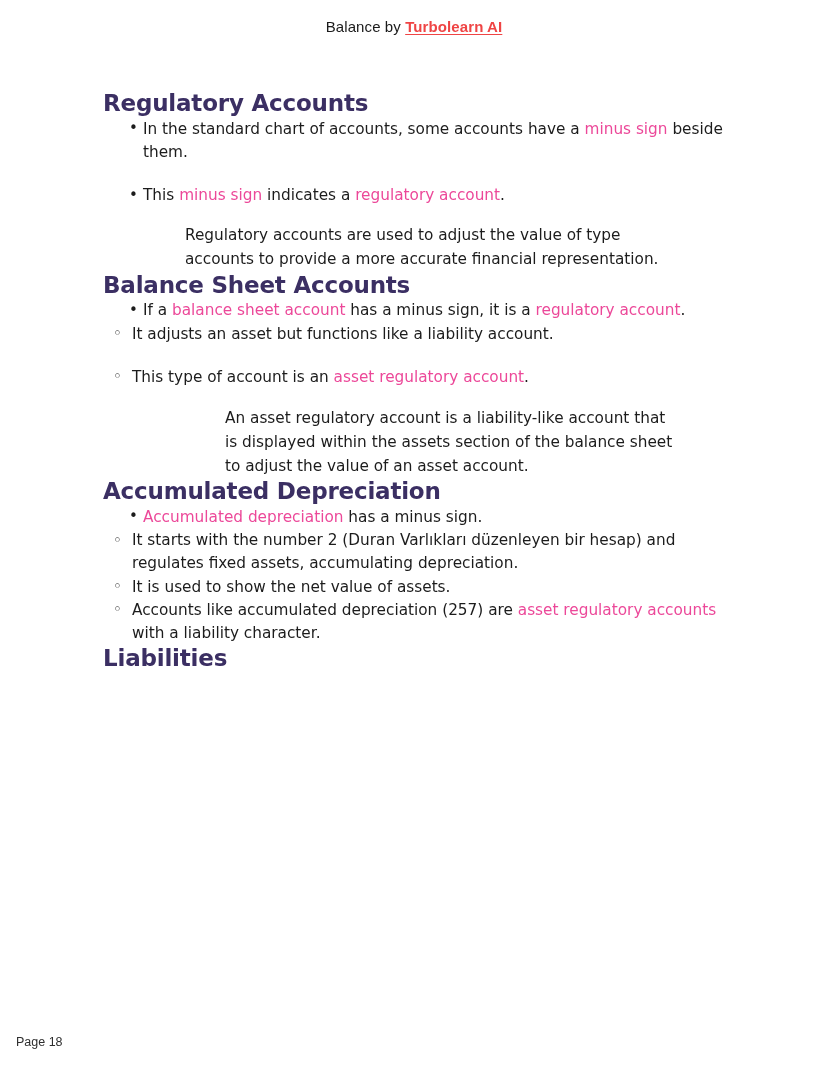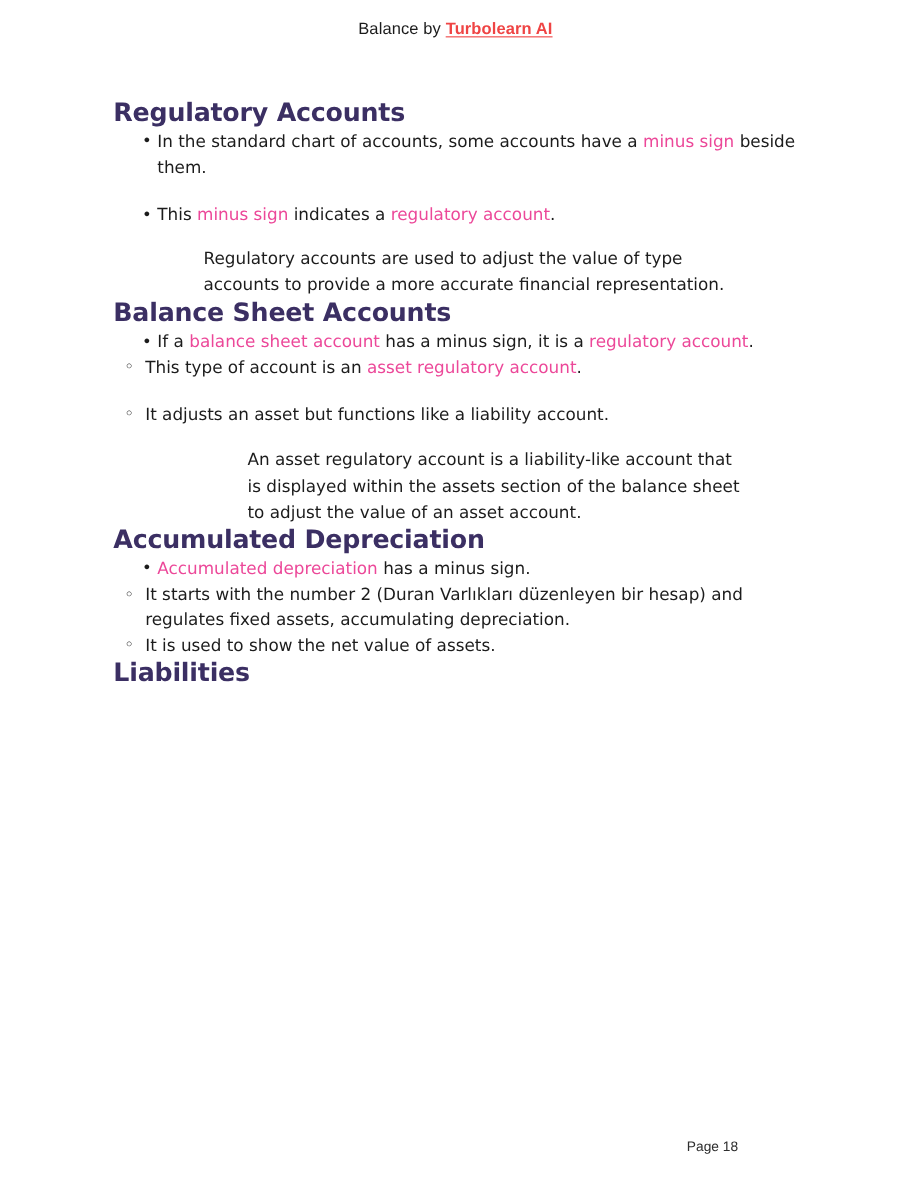--- a/index.html
+++ b/index.html
@@ -120,24 +120,24 @@
   
   .block-regulatory  { margin-top: 23px; }
   .block-balance     { margin-top: 24px; }
   .block-accumulated { margin-top: 22px; }
   .sub-balance       { margin-top: 19px; margin-left: 42px; }
   .sub-accumulated   { margin-top: 0px;  margin-left: 42px; }
 
   
   .footer {
     position: absolute;
-    left: 0;
+    left: 16px;
     top: 1035px;
     width: 671px;
-    text-align: right;
+    text-align: left;
     font-family: "Liberation Sans", sans-serif;
     font-size: 12.5px;
     color: #2e2e2e;
   }
 </style>
 </head>
 <body>
 
 <div class="page">
 
@@ -157,35 +157,36 @@
 
     <p class="note note-a">Regulatory accounts are used to adjust the value of type accounts to provide a more accurate financial representation.</p>
 
     <h2 class="section-heading h-balance">Balance Sheet Accounts</h2>
 
     <ul class="lvl1 list-spaced block-balance">
         <li><span>If a </span><span class="term">balance sheet account</span><span> has a minus sign, it is a </span><span class="term">regulatory account</span><span>.</span></li>
       </ul>
 
     <ul class="lvl2 list-spaced sub-balance">
+        <li><span>It adjusts an asset but functions like a liability account.</span></li>
         <li><span>This type of account is an </span><span class="term">asset regulatory account</span><span>.</span></li>
-        <li><span>It adjusts an asset but functions like a liability account.</span></li>
       </ul>
 
     <p class="note note-b">An asset regulatory account is a liability-like account that is displayed within the assets section of the balance sheet to adjust the value of an asset account.</p>
 
     <h2 class="section-heading h-accumulated">Accumulated Depreciation</h2>
 
     <ul class="lvl1 list-tight block-accumulated">
         <li><span class="term">Accumulated depreciation</span><span> has a minus sign.</span></li>
       </ul>
 
     <ul class="lvl2 list-tight sub-accumulated">
         <li><span>It starts with the number 2 (Duran Varlıkları düzenleyen bir hesap) and regulates fixed assets, accumulating depreciation.</span></li>
         <li><span>It is used to show the net value of assets.</span></li>
+        <li><span>Accounts like accumulated depreciation (257) are </span><span class="term">asset regulatory accounts</span><span> with a liability character.</span></li>
       </ul>
 
     <h2 class="section-heading h-liabilities">Liabilities</h2>
 
   </div>
 
   <div class="footer">
     <span>Page 18</span>
   </div>
 

